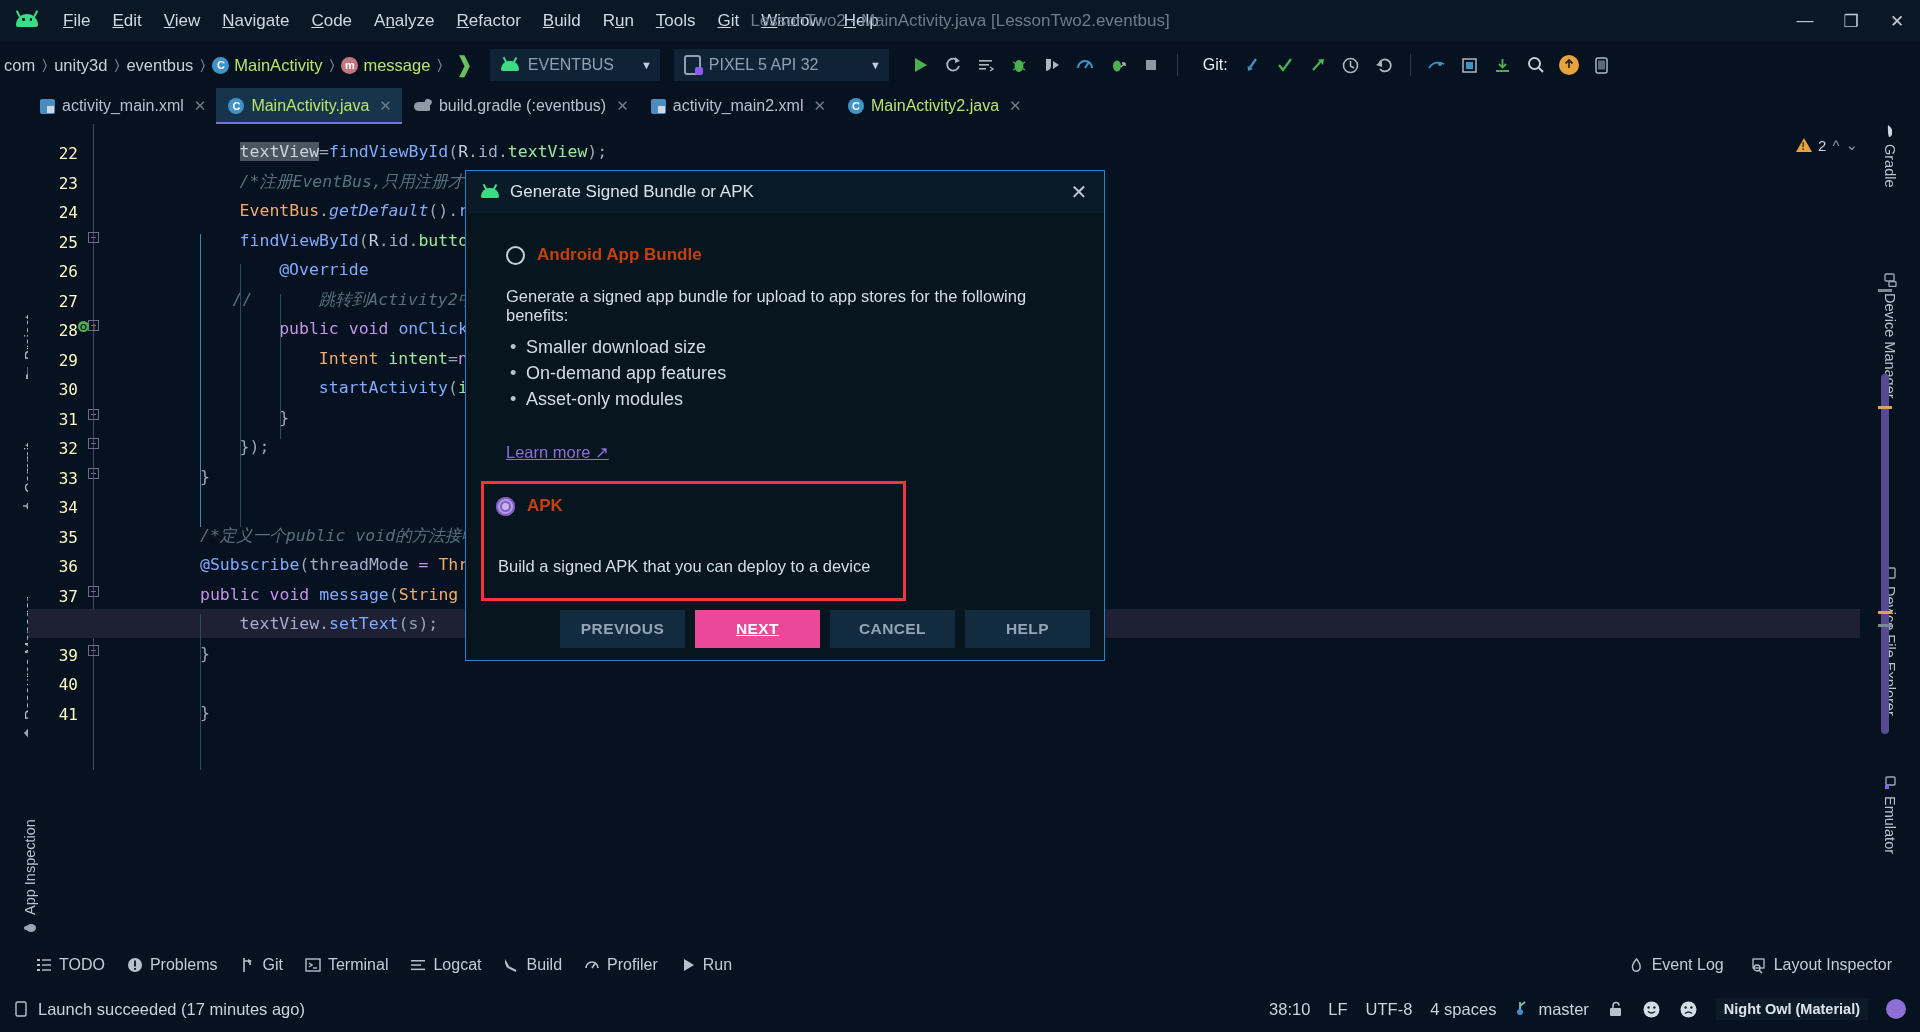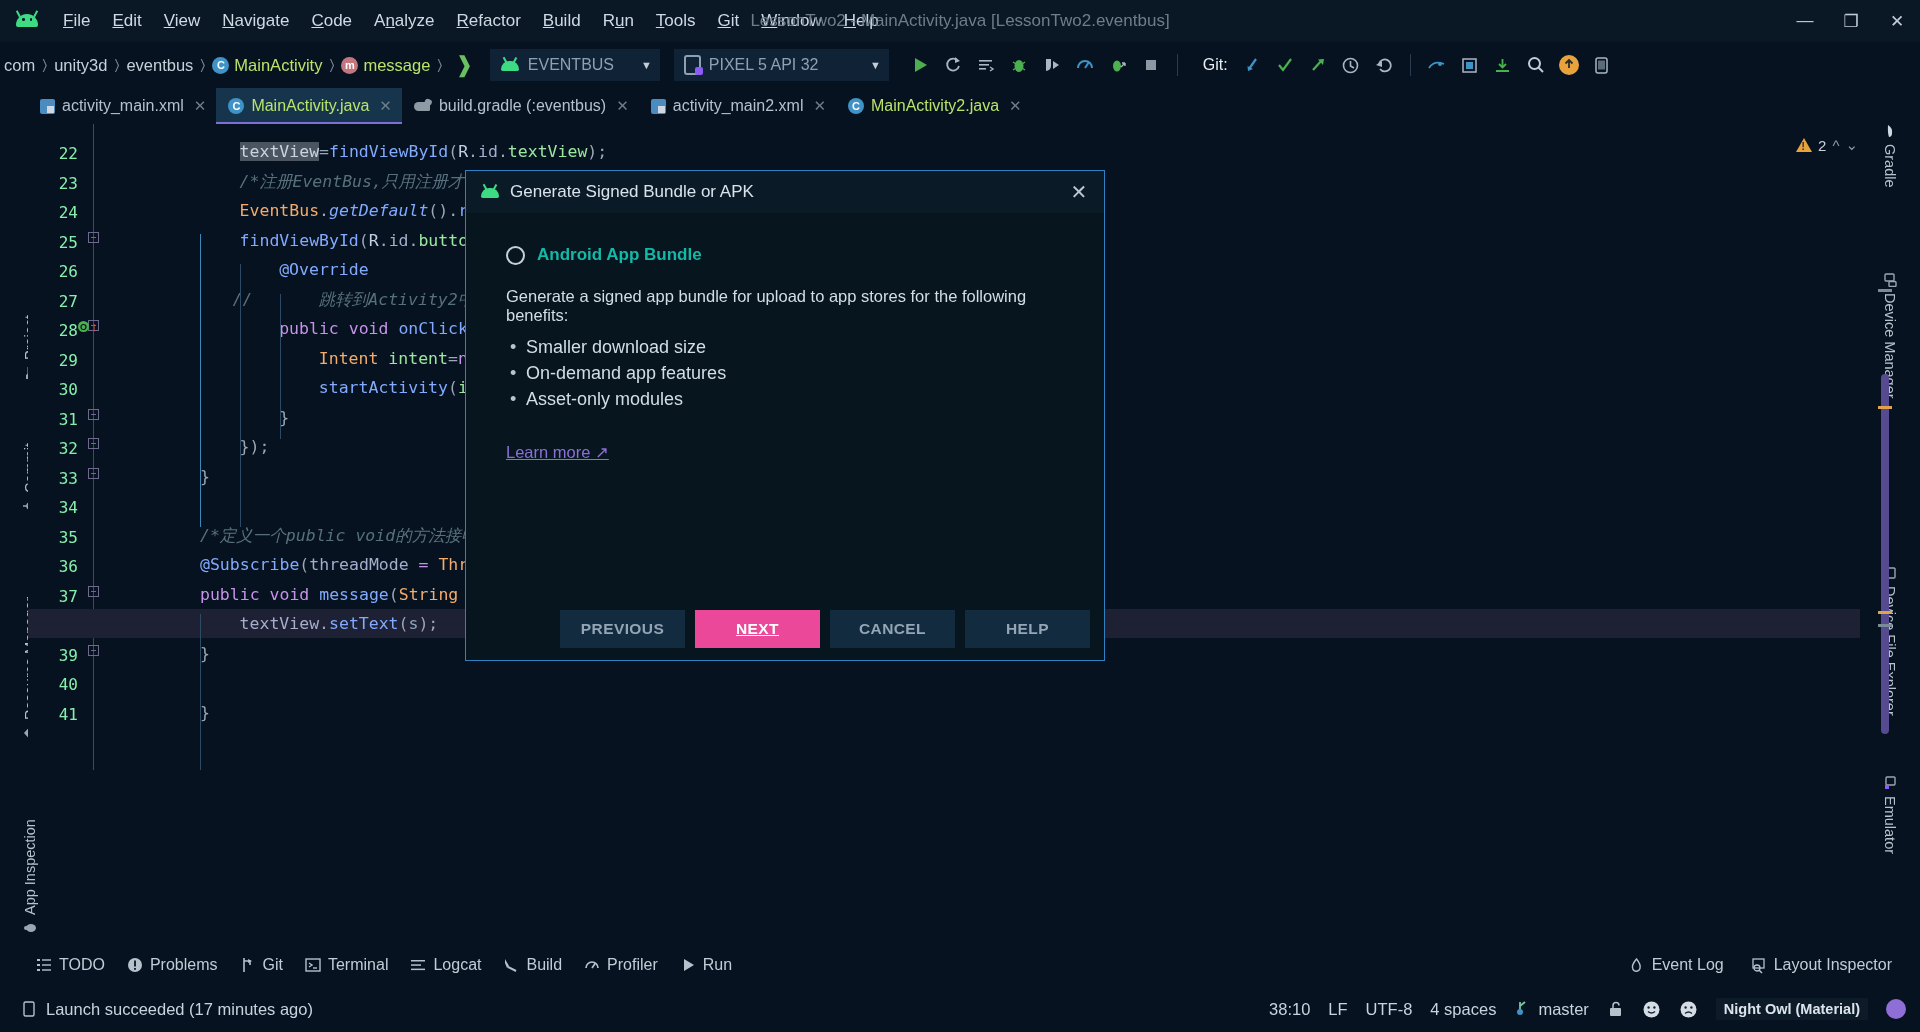--- a/index.html
+++ b/index.html
@@ -99,21 +99,21 @@
   .ico-gradle:after{content:"";position:absolute;left:11px;top:0px;width:7px;height:5px;background:#8e9aa6;
       border-radius:50% 50% 0 0; transform:rotate(20deg);}
 
   
   .editor {
     position:absolute; left:28px; top:124px; width:1832px; height:646px;
     background:#06121f; overflow:hidden;
   }
   .gutter { position:absolute; left:0; top:0; width:136px; height:100%; }
   .ln {
-    position:absolute; right:86px; font-size:16px; color:#86efac;
+    position:absolute; right:86px; font-size:16px; color:#fef9c3;
     font-family:"DejaVu Sans Mono", monospace; text-align:right; width:40px;
   }
   .fold { position:absolute; left:60px; width:14px; height:14px; }
   .fold .box { width:11px; height:11px; border:1px solid #6e6a8e; }
   .fold .minus { position:absolute; left:3px; top:5px; width:5px; height:1px; background:#6e6a8e; }
   .vline { position:absolute; left:65px; top:0; width:1px; height:646px; background:#4a4566; }
   .codearea { position:absolute; left:136px; top:0; right:0; height:100%; font-family:"DejaVu Sans Mono", monospace; font-size:16.5px; }
   .cl { position:absolute; left:0; white-space:pre; line-height:1; }
   .indent-guide { position:absolute; width:1px; background:#2c4a63; }
   .indent-guide.hl { background:#3e87b8; }
@@ -157,21 +157,21 @@
   
   .toolwin {
     position:absolute; left:0; bottom:46px; width:1920px; height:42px;
     display:flex; align-items:center; background:#06121f; padding-left:36px; gap:22px;
   }
   .tw { display:flex; align-items:center; gap:7px; font-size:16px; color:#c2ccd6;text-align:center; }
   .tw-right { position:absolute; right:28px; display:flex; gap:26px; align-items:center; }
 
   .statusbar {
     position:absolute; left:0; bottom:0; width:1920px; height:46px;
-    display:flex; align-items:center; background:#06121f; padding-left:20px; gap:8px;
+    display:flex; align-items:center; background:#06121f; padding-left:12px; gap:8px;
   }
   .st-text { font-size:16.5px; color:#c9d3dd; }
   .st-right { position:absolute; right:14px; display:flex; align-items:center; gap:18px; }
   .theme-chip { background:#0d1b29; padding:3px 8px; font-size:14.5px; color:#dbe4ec; font-weight:bold; }
   .purple-dot { width:20px;height:20px;border-radius:50%;background:#8f6fd6; }
   .dialog {
     position:absolute; left:465px; top:170px; width:640px; height:491px;
     background:#07151f; border:1px solid #2f81c4;
   }
   .dlg-title {
@@ -182,21 +182,21 @@
   .dlg-close { font-size:20px; color:#bcc7d2; width:30px; height:30px; display:flex; align-items:center; justify-content:center; }
   .dlg-body { padding:18px 40px 0 40px; }
   .radio-row { display:flex; align-items:center; gap:12px; margin-top:14px; }
   .radio { width:19px; height:19px; border-radius:50%; border:2px solid #c6d0da; flex:none; }
   .radio.sel {
     border:none; background:#7e5fc4; position:relative;
     box-shadow: inset 0 0 0 3px #7e5fc4;
   }
   .radio.sel:before{content:"";position:absolute;left:2px;top:2px;right:2px;bottom:2px;border-radius:50%;border:2px solid #b49ae0;}
   .radio.sel:after{content:"";position:absolute;left:6px;top:6px;width:7px;height:7px;border-radius:50%;background:#c8b3ec;}
-  .radio-label { font-size:17px; font-weight:bold; color:#14b8a6; }
+  .radio-label { font-size:17px; font-weight:bold; color:#c2410c; }
   .dlg-desc { font-size:16.5px; color:#d3dde6; margin-top:22px; }
   .dlg-list { margin-top:12px; padding-left:4px; }
   .dlg-list li { list-style:none; font-size:18px; color:#d3dde6; margin:5px 0; position:relative; padding-left:16px; }
   .dlg-list li:before { content:"•"; position:absolute; left:0; color:#b9c4cf; }
   .learn { margin-top:28px; font-size:16.5px; color:#8c6fd6; display:inline-block; }
 
   .apk-box {
     position:absolute; left:15px; top:310px; width:425px; height:120px;
     border:3px solid #f4353f;
   }
@@ -627,20 +627,29 @@
       </div>
       <div class="dlg-desc">Generate a signed app bundle for upload to app stores for the following benefits:</div>
       <ul class="dlg-list" id="benefits">
           <li>Smaller download size</li>
           <li>On-demand app features</li>
           <li>Asset-only modules</li>
         </ul>
       <a class="learn" href="#">Learn more ↗</a>
     </div>
 
+    <div class="apk-box">
+      <div class="apk-inner">
+        <div class="radio-row" style="margin-top:0;">
+          <div class="radio sel"></div>
+          <span class="radio-label">APK</span>
+        </div>
+        <div class="apk-desc">Build a signed APK that you can deploy to a device</div>
+      </div>
+    </div>
 
     <div class="dlg-buttons" id="dlg-buttons">
         <div class="btn">PREVIOUS</div>
         <div class="btn primary">NEXT</div>
         <div class="btn">CANCEL</div>
         <div class="btn">HELP</div>
       </div>
   </div>
 
   <div class="toolwin">

